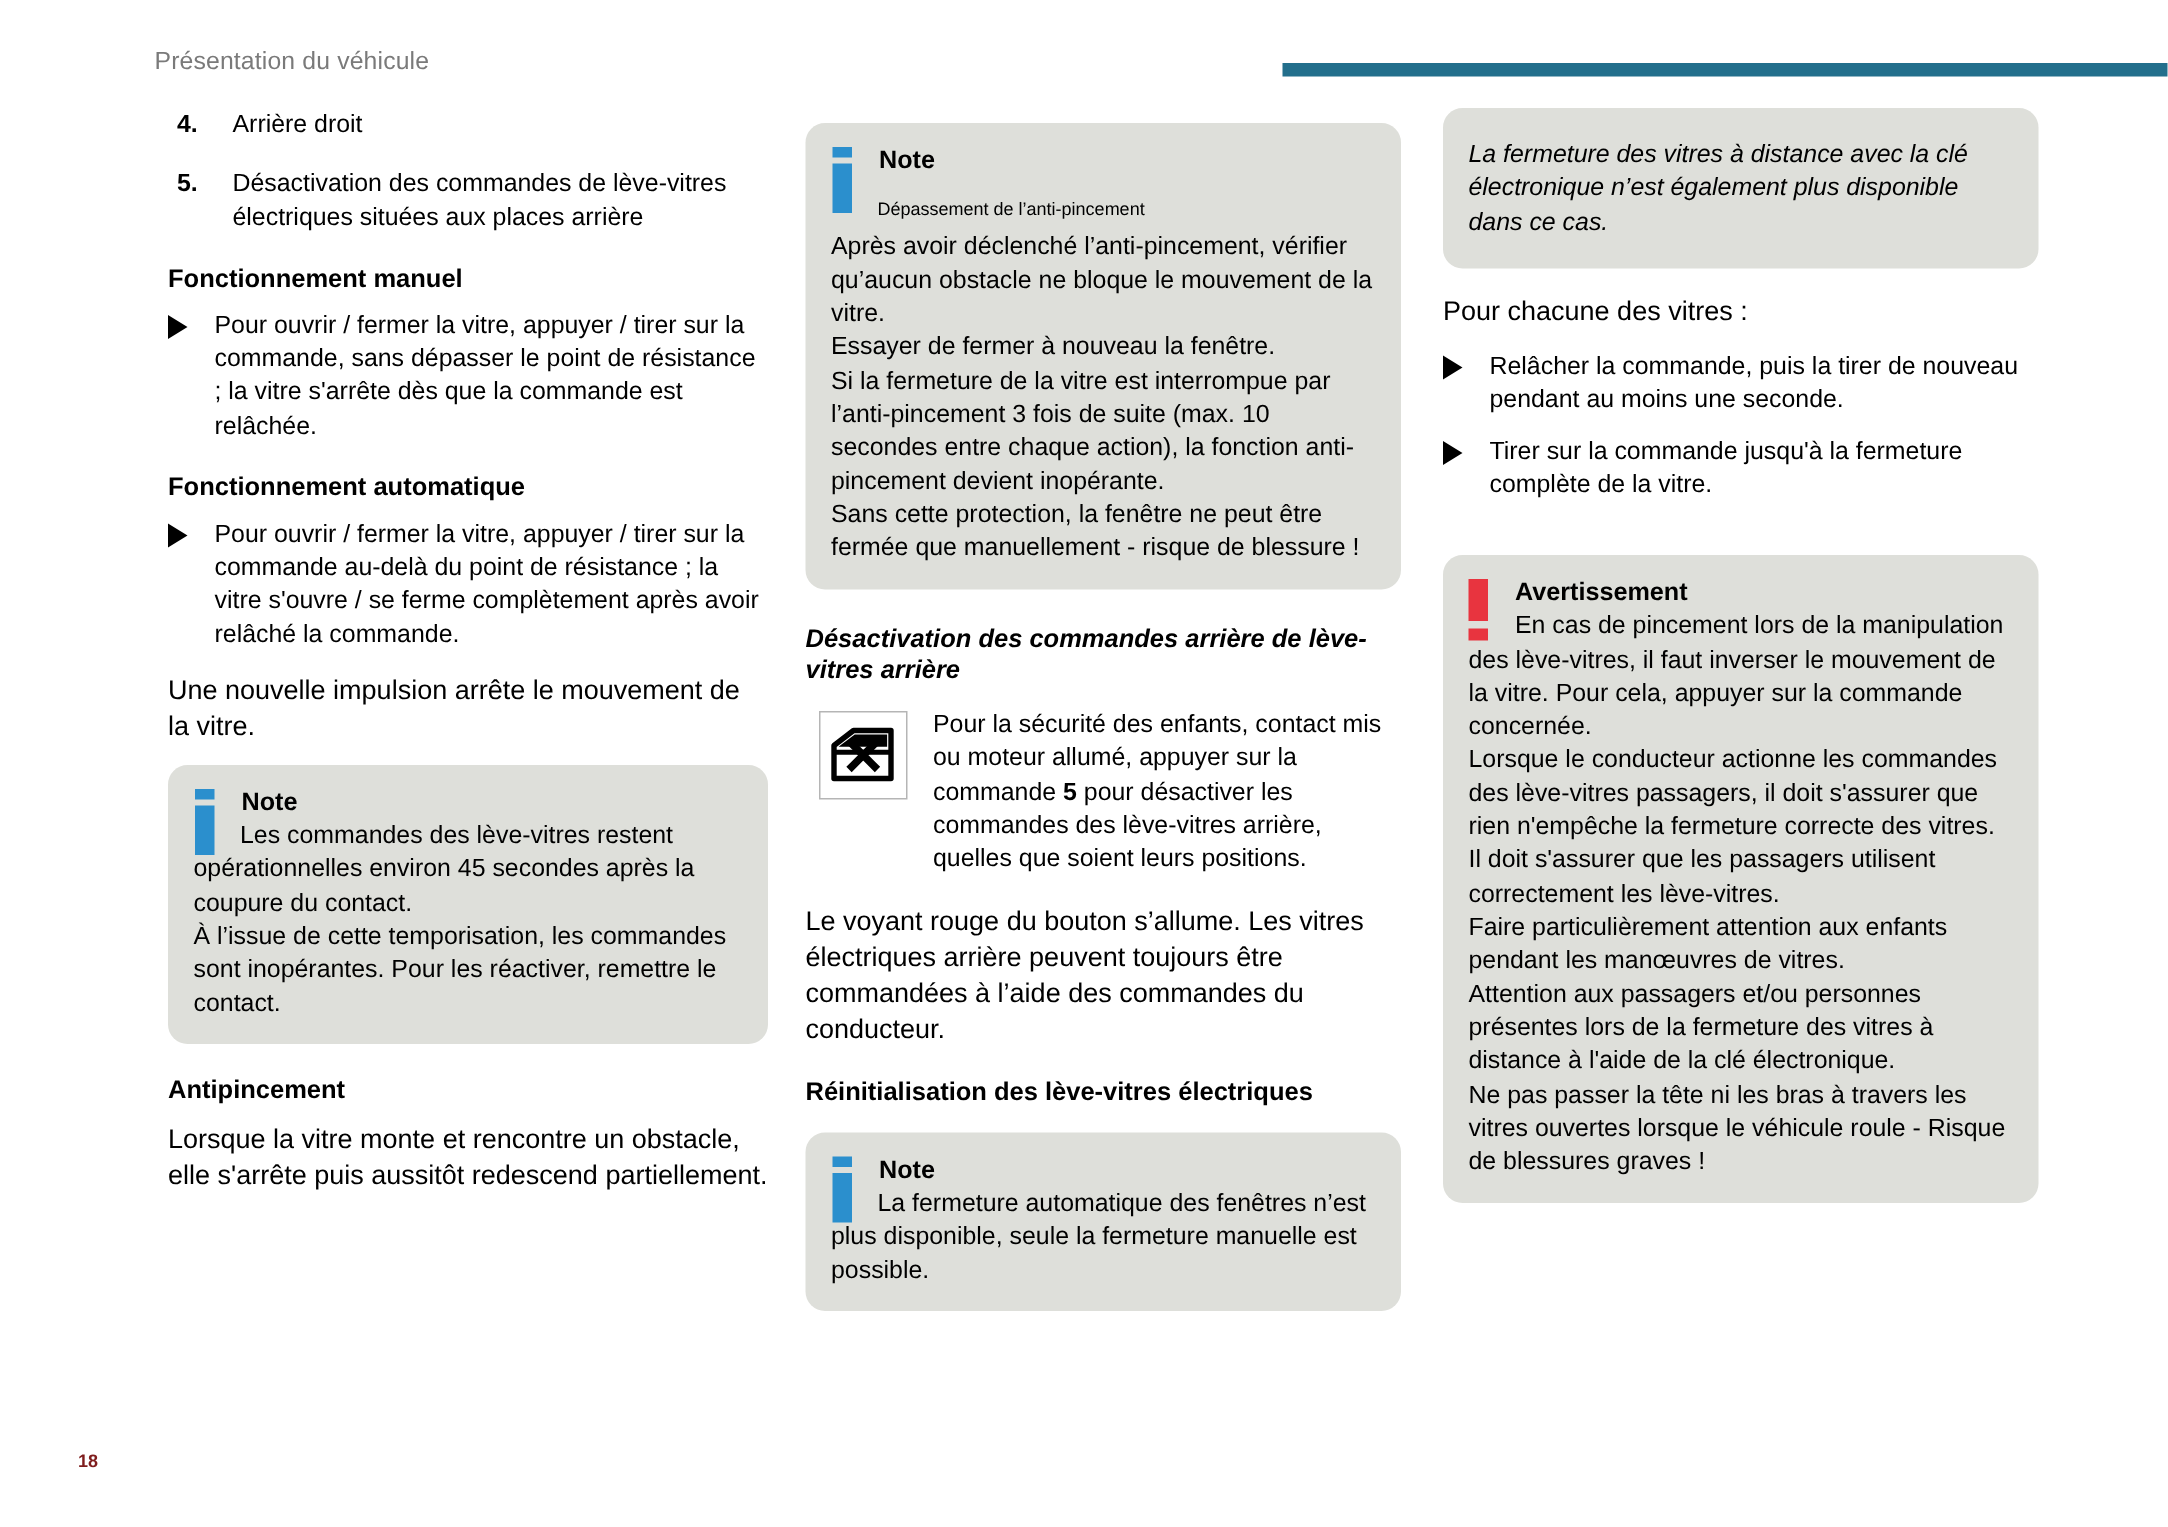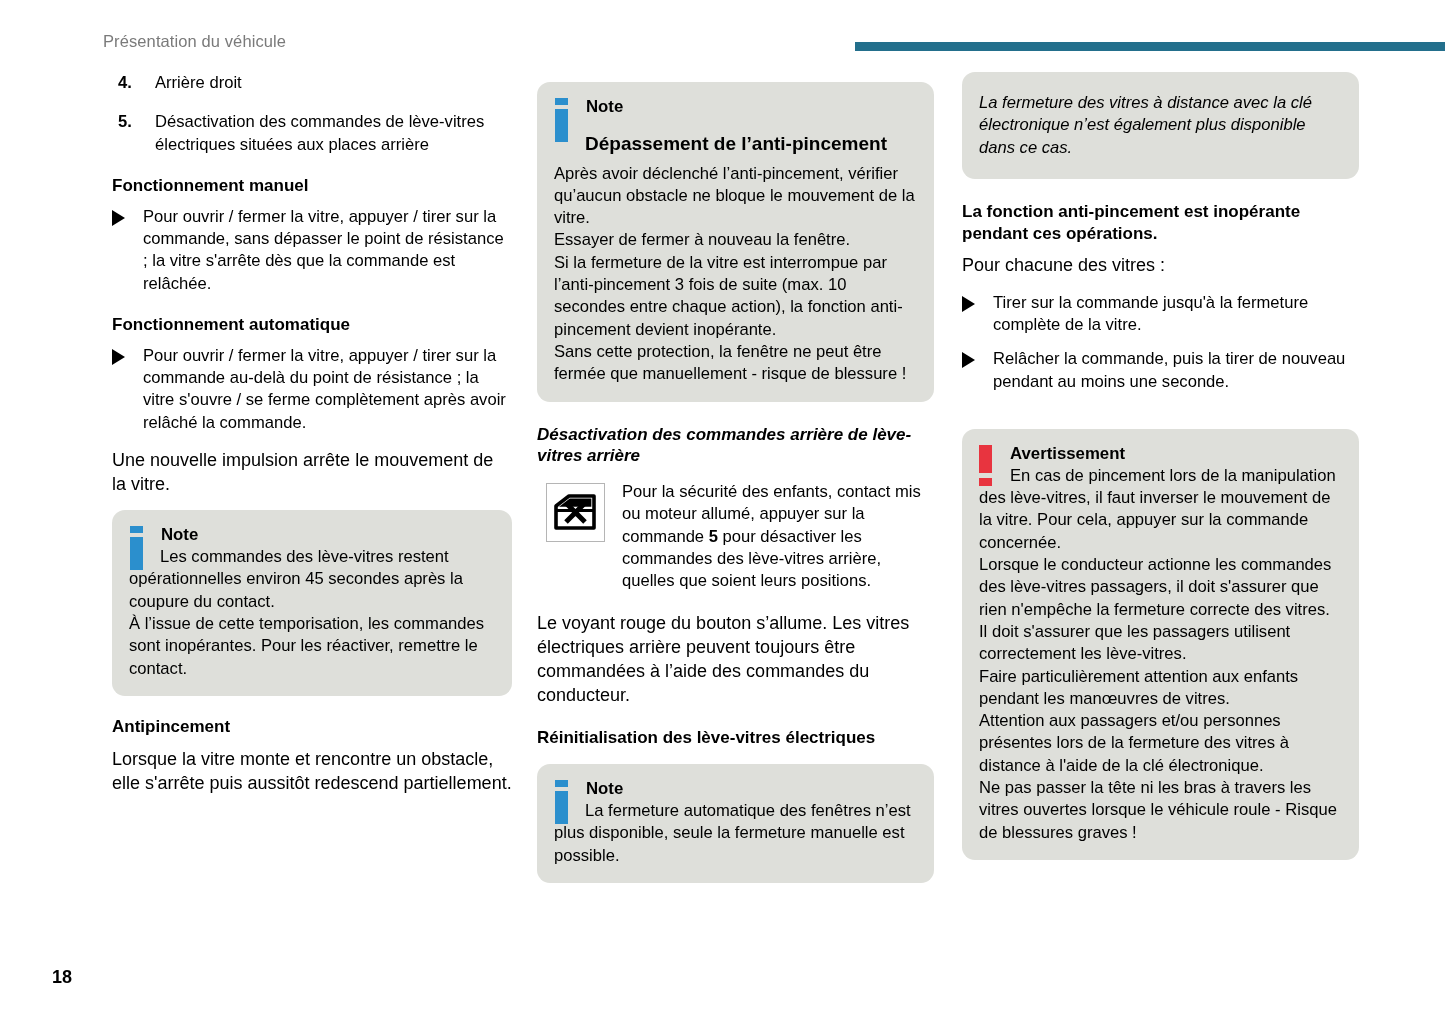--- a/index.html
+++ b/index.html
@@ -46,23 +46,23 @@
     top: 42px;
     width: 590px;
     height: 9px;
     background: #236f8c;
   }
 
   .page-number {
     position: absolute;
     left: 52px;
     top: 967px;
-    font-size: 18px;
+    font-size: 12px;
     font-weight: bold;
-    color: #000000;
+    color: #7f1d1d;
   }
 
   
   .columns {
     position: absolute;
     top: 72px;
     left: 0;
     width: 1445px;
     height: 880px;
   }
@@ -145,22 +145,22 @@
   }
   .callout.plain { padding-top: 20px; padding-bottom: 20px; font-style: italic; }
 
   .callout-head {
     font-size: 16.8px;
     font-weight: bold;
     line-height: 1.3;
     margin: 0 0 0 32px;
   }
   .callout-subhead {
-    font-size: 19px;
-    font-weight: bold;
+    font-size: 12px;
+    font-weight: normal;
     line-height: 1.3;
     margin: 14px 0 6px 31px;
   }
   .callout-body {
     font-size: 16.6px;
     line-height: 1.345;
     margin: 0;
   }
   .callout-body.indent-first {
     text-indent: 31px;
@@ -342,31 +342,30 @@
         <div class="callout-body indent-first" style="white-space:pre-line;">La fermeture automatique des fenêtres n’est plus disponible, seule la fermeture manuelle est possible.</div>
       </div>
     </div>
 
     <div class="col col-3">
 
       <div class="callout plain" style="margin-top:0;">
         <div class="callout-body">La fermeture des vitres à distance avec la clé électronique n’est également plus disponible dans ce cas.</div>
       </div>
 
-      <div class="h2" style="margin-top:22px;">La fonction anti-pincement est inopérante pendant ces opérations.</div>
       <p class="para tight">Pour chacune des vitres :</p>
 
       <ul class="tri-list" style="margin-top:14px;">
         <li class="tri-item">
           <span class="tri"></span>
-          <span>Tirer sur la commande jusqu'à la fermeture complète de la vitre.</span>
+          <span>Relâcher la commande, puis la tirer de nouveau pendant au moins une seconde.</span>
         </li>
         <li class="tri-item">
           <span class="tri"></span>
-          <span>Relâcher la commande, puis la tirer de nouveau pendant au moins une seconde.</span>
+          <span>Tirer sur la commande jusqu'à la fermeture complète de la vitre.</span>
         </li>
       </ul>
 
       <div class="callout" style="margin-top:36px;">
         <span class="icon-warning">
           <span class="stem"></span>
             <span class="dot"></span>
         </span>
         <div class="callout-head" style="margin-left:31px;">Avertissement</div>
         <div class="callout-body indent-first" style="white-space:pre-line;">En cas de pincement lors de la manipulation des lève-vitres, il faut inverser le mouvement de la vitre. Pour cela, appuyer sur la commande concernée.

